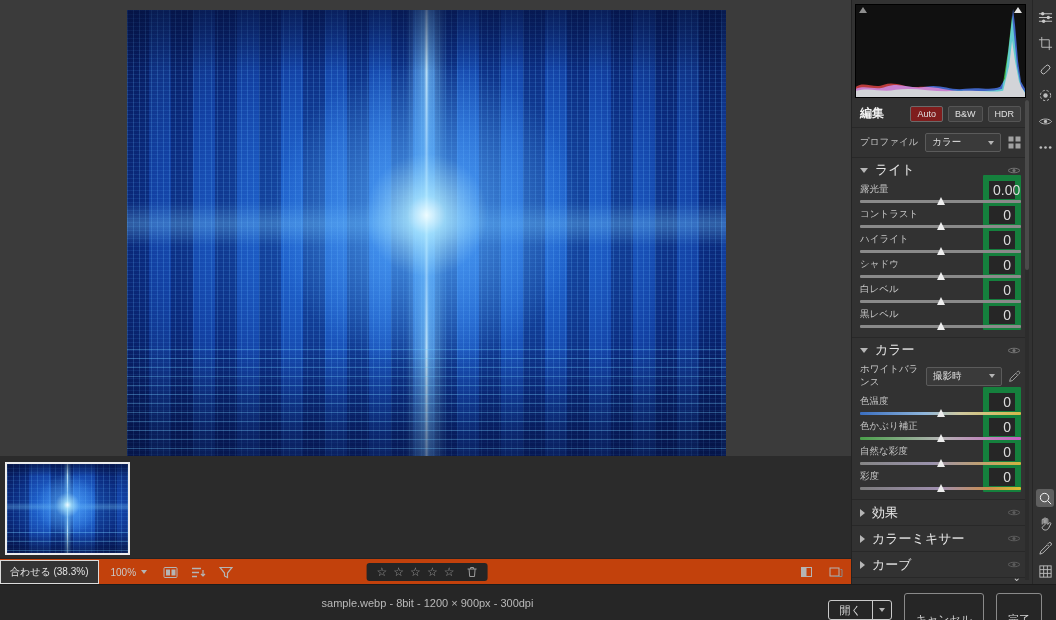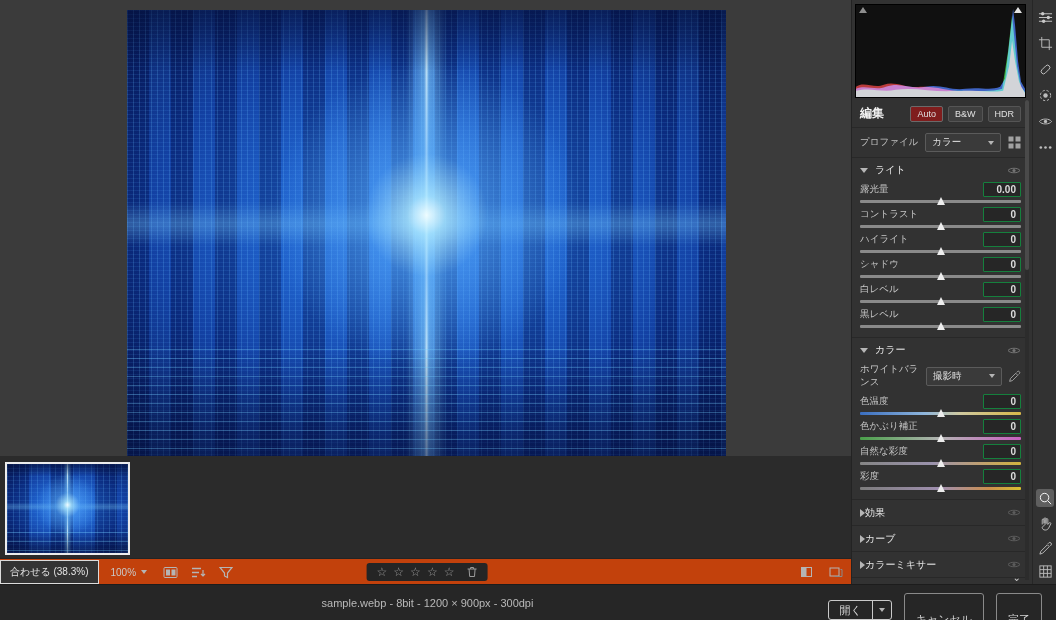--- a/index.html
+++ b/index.html
@@ -68,38 +68,38 @@
     padding:2px 6px;margin-left:5px;}
   .pill.auto{background:#7f1d1d;border-color:#6a6a6a;}
   .profile-row{display:flex;align-items:center;height:29px;padding:0 8px;border-bottom:1px solid #282828;gap:7px;text-align:right;}
   .plabel{color:#bdbdbd;font-size:9.5px;}
   .dropdown{flex:1;display:flex;align-items:center;justify-content:space-between;background:#3a3a3a;
     border:1px solid #5b5b5b;border-radius:2px;height:17px;padding:0 6px;color:#e2e2e2;font-size:9.5px;}
   .sec{border-bottom:1px solid #282828;padding-bottom:5px;}
   .sec-header{display:flex;align-items:center;gap:7px;height:24px;padding:0 8px;}
   .tri-open{width:0;height:0;border-left:4px solid transparent;border-right:4px solid transparent;border-top:5px solid #b6b6b6;}
   .tri-closed{width:0;height:0;border-top:4px solid transparent;border-bottom:4px solid transparent;border-left:5px solid #b6b6b6;}
-  .sec-title{color:#e6e6e6;font-size:10px;flex:1;}
+  .sec-title{color:#e6e6e6;font-size:13px;flex:1;}
   .eye{opacity:.55;display:flex;}
   .eye.dim{opacity:.35;}
   .slider{padding:1px 8px 4px 8px;}
   .srow{display:flex;justify-content:space-between;align-items:center;height:13px;}
   .slabel{color:#c7c7c7;font-size:9.5px;}
-  .svalue{width:38px;box-sizing:border-box;background:#262626;border:1px solid #15803d;color:#dcdcdc;
-    font-size:10px;text-align:right;padding:1px 4px;border-radius:1px;font-weight:bold;}
+  .svalue{width:38px;box-sizing:border-box;background:#262626;border:6px solid #15803d;color:#dcdcdc;
+    font-size:14px;text-align:right;padding:1px 4px;border-radius:1px;}
   .track{position:relative;height:3px;background:#8a8a8a;border-radius:1px;margin-top:4px;}
   .track.g-temp{background:linear-gradient(90deg,#3a6ec0 0%,#8fb6dc 40%,#cfc9a0 62%,#d8b84a 100%);}
   .track.g-tint{background:linear-gradient(90deg,#4aa04a 0%,#b3b3b3 50%,#c85fc0 100%);}
   .track.g-vib{background:linear-gradient(90deg,#858585 0%,#9b93ad 45%,#c0a071 75%,#d1b43f 100%);}
   .track.g-sat{background:linear-gradient(90deg,#7d7d7d 0%,#a08fb0 50%,#cc8f4e 80%,#d9c030 100%);}
   .handle{position:absolute;left:50%;top:-3px;transform:translateX(-50%);width:0;height:0;
     border-left:4px solid transparent;border-right:4px solid transparent;border-bottom:8px solid #ededed;}
   .wb-row{display:flex;align-items:center;gap:6px;padding:1px 8px 5px 8px;}
   .wb-row .dropdown{flex:none;width:62px;}
-  .collapsed-row{display:flex;align-items:center;height:25px;padding:0 8px;border-bottom:1px solid #282828;}
+  .collapsed-row{display:flex;align-items:center;gap:7px;height:25px;padding:0 8px;border-bottom:1px solid #282828;}
   .scroll-chev{position:absolute;right:8px;bottom:1px;color:#cfcfcf;font-size:10px;}
   .vscroll{position:absolute;right:0;top:100px;width:4px;height:480px;background:#2c2c2c;}
   .vscroll-thumb{position:absolute;left:0;top:0;width:4px;height:170px;background:#4a4a4a;border-radius:2px;}
 
   
   .toolstrip{position:absolute;left:1032px;top:0;width:24px;height:584px;background:#323232;
     border-left:1px solid #262626;}
   .tool{position:absolute;left:50%;transform:translateX(-50%);width:18px;height:18px;display:flex;
     align-items:center;justify-content:center;border-radius:3px;}
   .tool.active{background:#5f5f5f;}
@@ -356,31 +356,31 @@
       <span class="sec-title">効果</span>
       <span class="eye dim">
           <svg width="14" height="9" viewBox="0 0 14 9">
             <path d="M1 4.5C3 1.5 11 1.5 13 4.5C11 7.5 3 7.5 1 4.5Z" fill="none" stroke="#aaa"></path>
             <circle cx="7" cy="4.5" r="1.6" fill="#aaa"></circle>
           </svg>
         </span>
     </div>
     <div class="collapsed-row">
       <span class="tri-closed"></span>
-      <span class="sec-title">カーブ</span>
+      <span class="sec-title">カラーミキサー</span>
       <span class="eye dim">
           <svg width="14" height="9" viewBox="0 0 14 9">
             <path d="M1 4.5C3 1.5 11 1.5 13 4.5C11 7.5 3 7.5 1 4.5Z" fill="none" stroke="#aaa"></path>
             <circle cx="7" cy="4.5" r="1.6" fill="#aaa"></circle>
           </svg>
         </span>
     </div>
     <div class="collapsed-row">
       <span class="tri-closed"></span>
-      <span class="sec-title">カラーミキサー</span>
+      <span class="sec-title">カーブ</span>
       <span class="eye dim">
           <svg width="14" height="9" viewBox="0 0 14 9">
             <path d="M1 4.5C3 1.5 11 1.5 13 4.5C11 7.5 3 7.5 1 4.5Z" fill="none" stroke="#aaa"></path>
             <circle cx="7" cy="4.5" r="1.6" fill="#aaa"></circle>
           </svg>
         </span>
     </div>
     <div class="collapsed-row">
 
       <span class="sec-title">カラーグレーディング</span>

